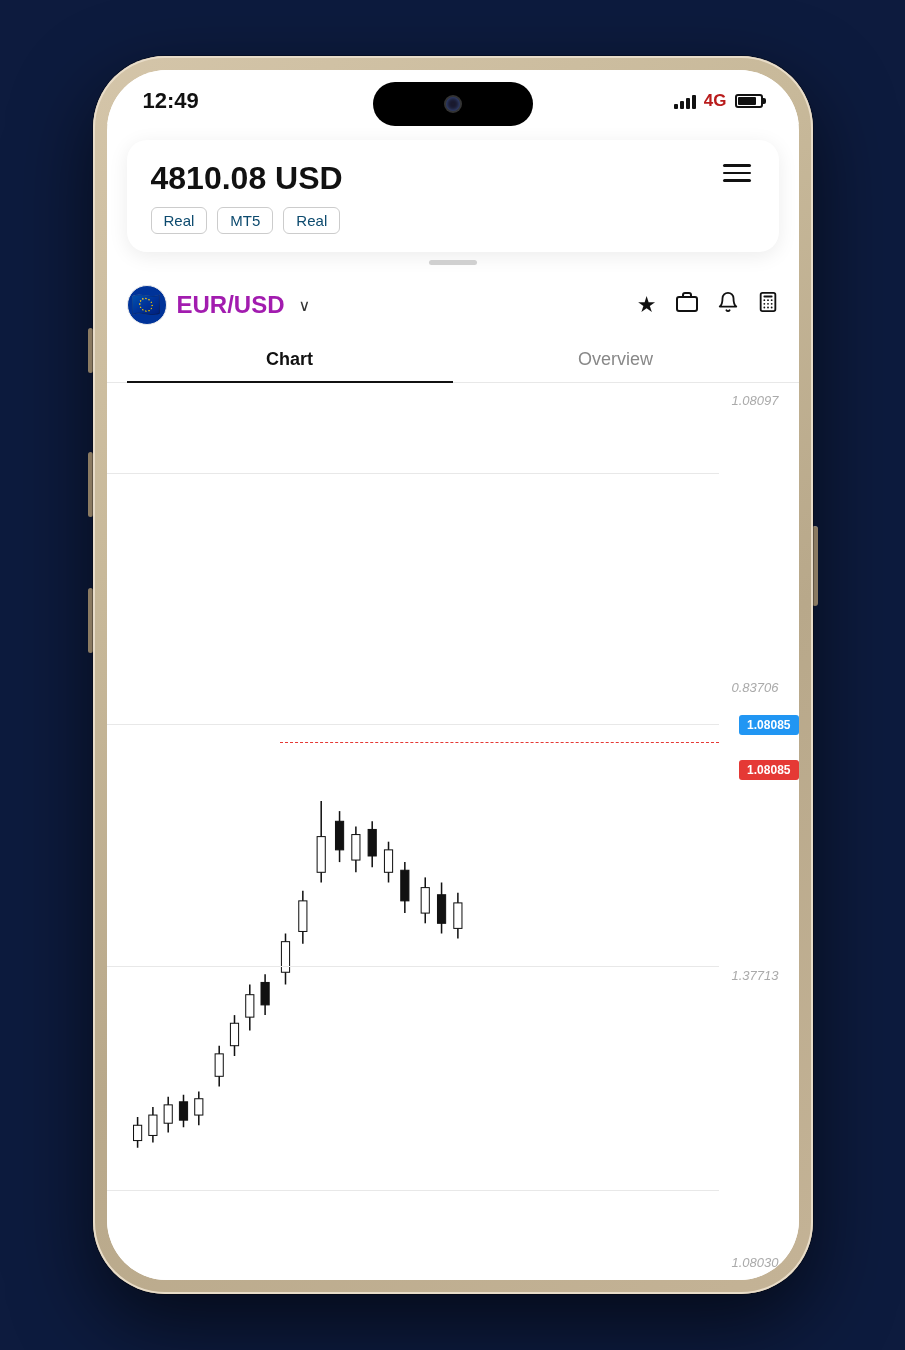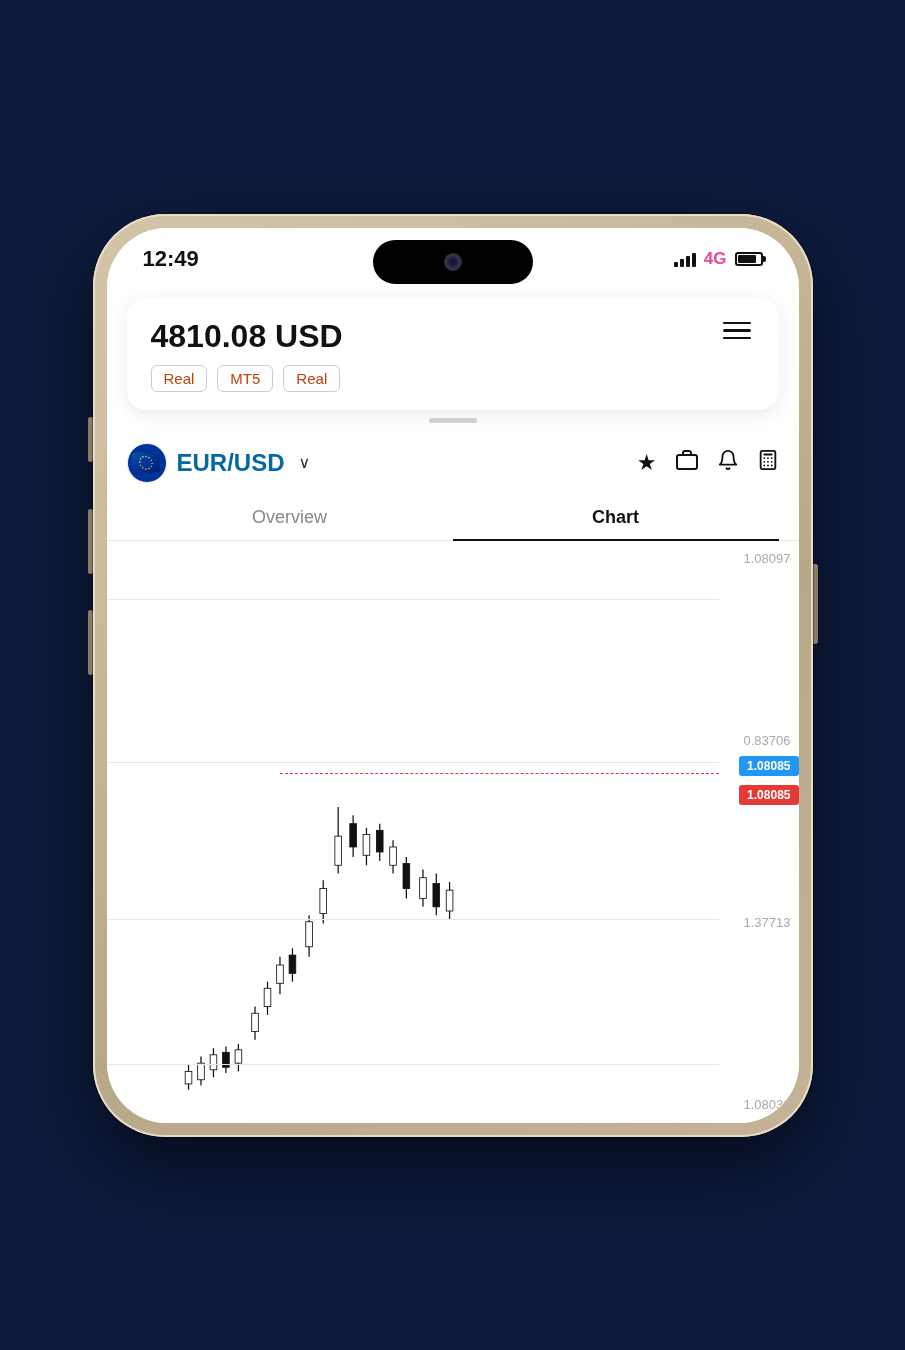--- a/index.html
+++ b/index.html
@@ -10,21 +10,21 @@
       display: flex;
       align-items: center;
       justify-content: center;
       font-family: -apple-system, BlinkMacSystemFont, 'Helvetica Neue', sans-serif;
       overflow: hidden;
     }
 
     .phone-wrapper {
       position: relative;
       width: 720px;
-      height: 923px;
+      height: 1238px;
       padding-left: 44px;
     }
 
     
     .phone-frame {
       position: absolute;
       inset: 0;
       border-radius: 72px;
       background: linear-gradient(145deg, #d4c5a9 0%, #c8b99a 30%, #b8a88a 60%, #c4b396 100%);
       box-shadow:
@@ -82,21 +82,21 @@
       border-radius: 1px;
     }
     .signal-bars span:nth-child(1) { height: 5px; }
     .signal-bars span:nth-child(2) { height: 8px; }
     .signal-bars span:nth-child(3) { height: 11px; }
     .signal-bars span:nth-child(4) { height: 14px; }
 
     .network-label {
       font-size: 17px;
       font-weight: 600;
-      color: #ec4899;
+      color: #b91c1c;
     }
 
     .battery {
       display: flex;
       align-items: center;
       gap: 2px;
     }
     .battery-body {
       width: 28px;
       height: 14px;
@@ -171,21 +171,21 @@
 
     .account-tags {
       display: flex;
       gap: 10px;
     }
     .account-tag {
       border: 1.5px solid #ccc;
       border-radius: 6px;
       padding: 4px 12px;
       font-size: 15px;
-      color: #c2410c;
+      color: #0c4a6e;
     }
 
     .hamburger {
       display: flex;
       flex-direction: column;
       gap: 5px;
       cursor: pointer;
       padding: 4px;
     }
     .hamburger span {
@@ -231,21 +231,21 @@
       background: #003399;
       display: flex;
       align-items: center;
       justify-content: center;
       font-size: 24px;
     }
 
     .symbol-name {
       font-size: 24px;
       font-weight: 700;
-      color: #0369a1;
+      color: #a21caf;
     }
 
     .chevron-down {
       font-size: 16px;
       color: #333;
       margin-left: 4px;
     }
 
     .symbol-actions {
       display: flex;
@@ -297,29 +297,30 @@
     
     .chart-area {
       flex: 1;
       position: relative;
       overflow: hidden;
       background: #fff;
     }
 
     .price-labels {
       position: absolute;
-      right: 8px;
+      right: 20px;
       top: 0;
       bottom: 0;
       width: 75px;
       display: flex;
       flex-direction: column;
       justify-content: space-between;
       padding: 10px 0;
       z-index: 5;
+      font-style: italic;
     }
 
     .price-label {
       font-size: 13px;
       color: #aaa;
       text-align: right;
     }
 
     
     .price-badge-blue {
@@ -487,25 +488,25 @@
               <line x1="16" y1="14" x2="16" y2="14"></line>
             <line x1="8" y1="18" x2="8" y2="18"></line>
               <line x1="12" y1="18" x2="12" y2="18"></line>
               <line x1="16" y1="18" x2="16" y2="18"></line>
           </svg>
         </span>
       </div>
     </div>
 
     <div class="tabs">
+      <div class="tab active">
+        <span>Chart</span>
+      </div>
       <div class="tab">
         <span>Overview</span>
-      </div>
-      <div class="tab active">
-        <span>Chart</span>
       </div>
     </div>
 
     <div class="chart-area">
 
       <div class="grid-line" style="top: 10%"></div>
       <div class="grid-line" style="top: 38%"></div>
       <div class="grid-line" style="top: 65%"></div>
       <div class="grid-line" style="top: 90%"></div>
 

